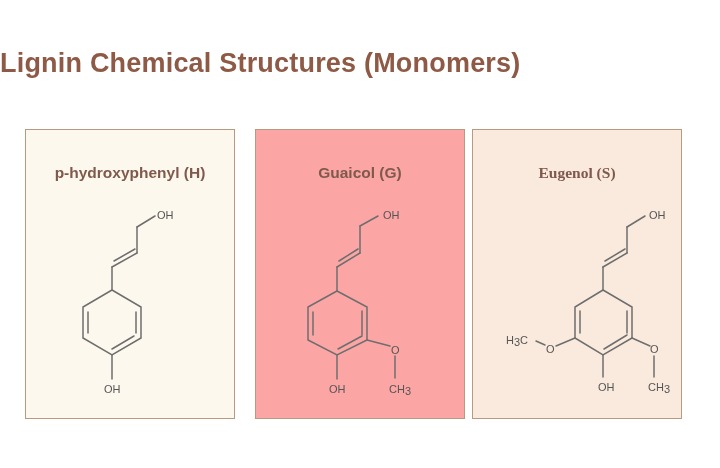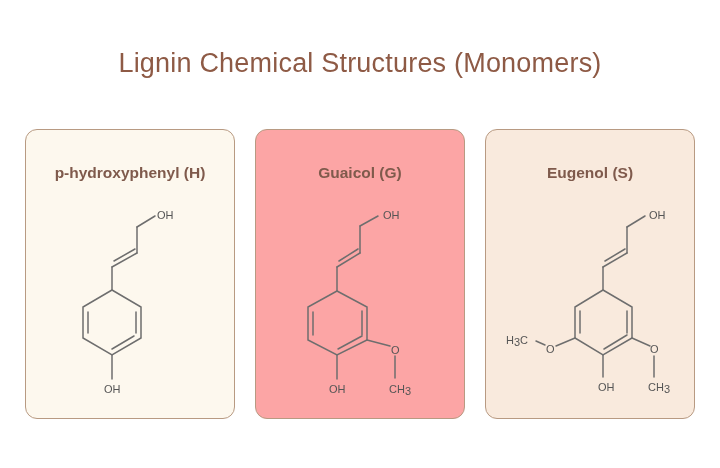--- a/index.html
+++ b/index.html
@@ -6,32 +6,32 @@
     body {
       width: 720px; height: 468px;
       background: #ffffff;
       position: relative;
       overflow: hidden;
       font-family: "Liberation Sans", sans-serif;
     }
     .title {
       position: absolute;
       left: 0; top: 48px; width: 720px;
-      text-align: center;
+      text-align: left;
       font-size: 27px;
-      font-weight: normal;
+      font-weight: bold;
       color: #8e5a45;
       letter-spacing: 0.2px;
     }
     .card {
       position: absolute;
       top: 129px;
       width: 210px; height: 290px;
       border: 1.5px solid #b89a82;
-      border-radius: 12px;
+      border-radius: 0;
       box-sizing: border-box;
     }
     .card-label {
       position: absolute;
       left: 0; top: 34px; width: 100%;
       text-align: center;
       font-size: 15.5px;
       font-weight: bold;
       color: #7f5a4c;
     }
@@ -47,21 +47,21 @@
 <body>
 
 <div class="title">Lignin Chemical Structures (Monomers)</div>
 
 <div class="card" style="left:25px; background:#fdf8ee;">
   <div class="card-label">p-hydroxyphenyl (H)</div>
 </div>
 <div class="card" style="left:255px; background:#fca5a5;">
   <div class="card-label">Guaicol (G)</div>
 </div>
-<div class="card" style="left:485px; background:#f9eadd;">
+<div class="card" style="left:472px; background:#f9eadd;font-family:Liberation Serif, serif;">
   <div class="card-label">Eugenol (S)</div>
 </div>
 
 <svg class="mol" viewBox="0 0 720 468">
 
   <g>
     <polyline points="112,290 141,307 141,338 112,355 83,338 83,307 112,290"></polyline>
     <line x1="136" y1="312" x2="136" y2="333"></line>
     <line x1="88" y1="312" x2="88" y2="333"></line>
     <line x1="112" y1="349" x2="134" y2="336"></line>

